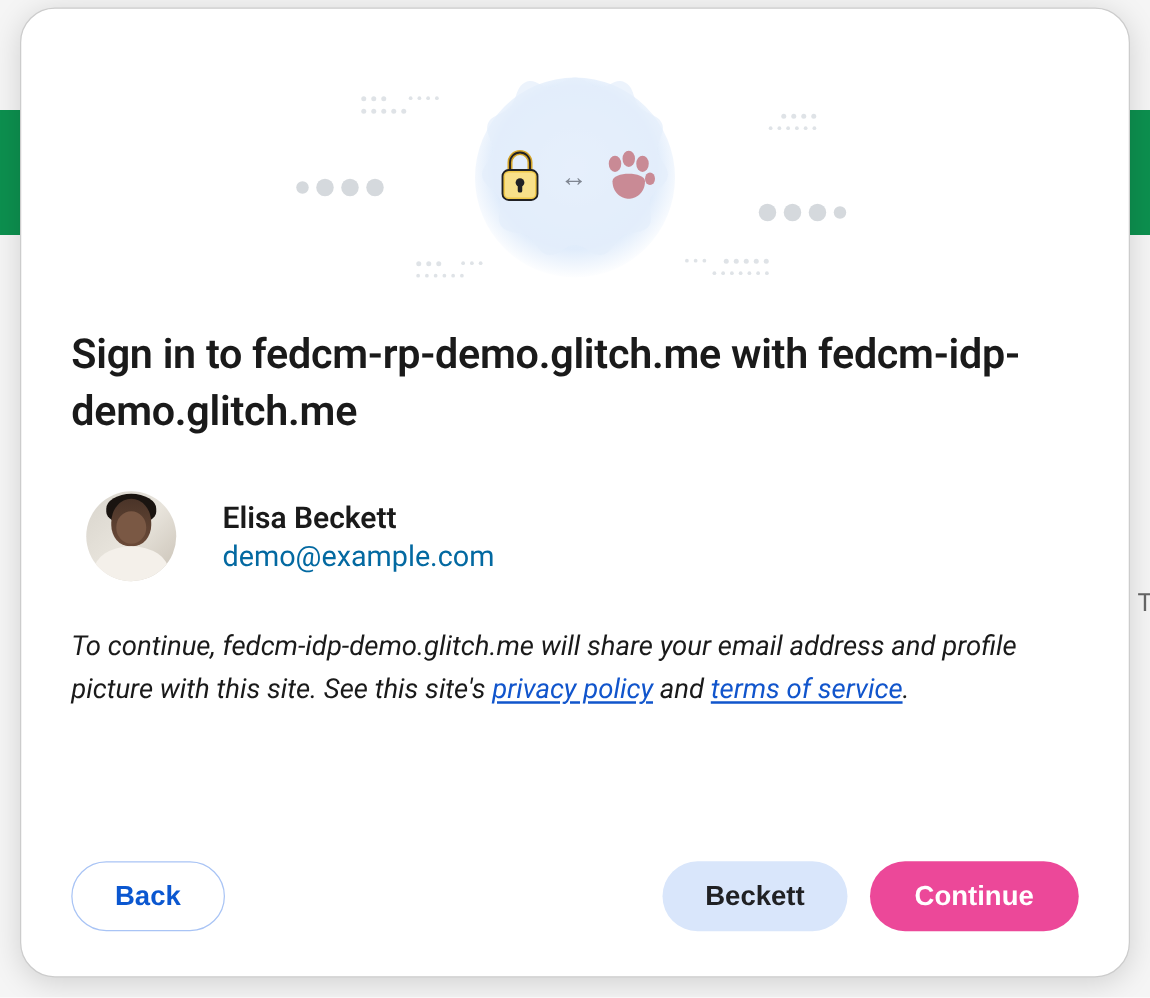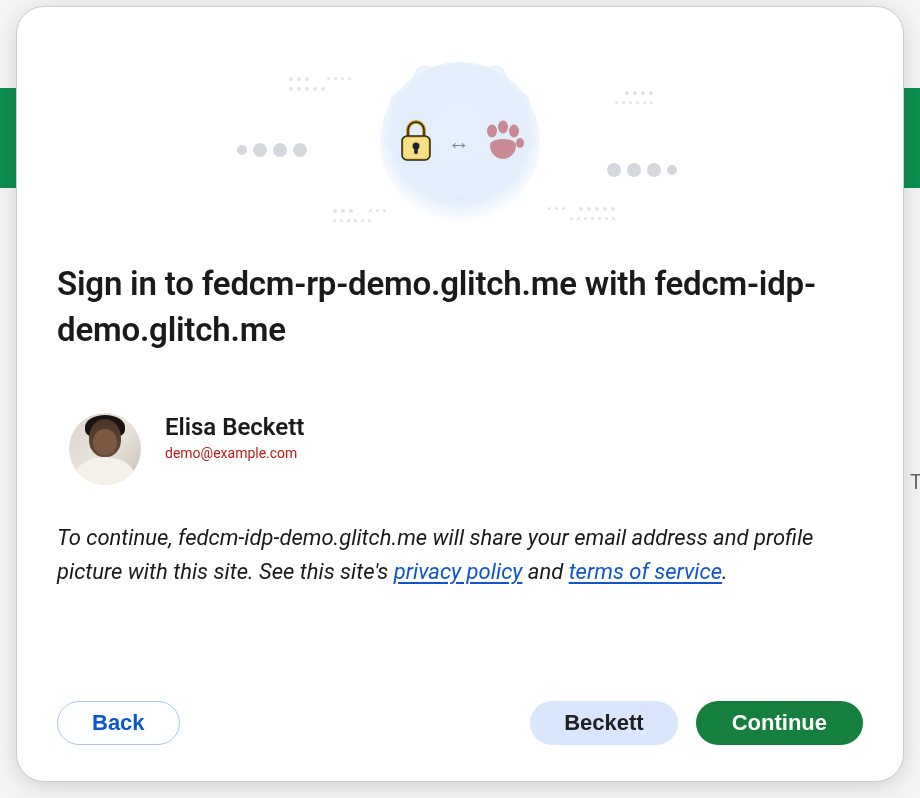--- a/index.html
+++ b/index.html
@@ -66,37 +66,37 @@
   .title {
     font-size: 33px;
     font-weight: 600;
     line-height: 1.4;
     color: #1a1a1a;
     margin-top: 24px;
     letter-spacing: -0.2px;
   }
 
   .account-row {
-    display:flex; gap:24px;
-    margin-top: 60px;
+    display:flex; align-items:center; gap:37px;
+    margin-top: 40px;
     margin-left: 12px;
   }
   .avatar {
     width: 72px; height: 72px; border-radius:50%;
     background: linear-gradient(135deg,#d8d4cc 0%, #e8e4dc 50%, #c8c0b4 100%);
     position:relative; overflow:hidden;
     flex-shrink:0;
   }
   .avatar .head { position:absolute; width:32px; height:38px; border-radius:50% 50% 45% 45%; background: linear-gradient(180deg,#4a3428 0%, #6b4a38 100%); top:6px; left:20px;}
   .avatar .face { position:absolute; width:24px; height:26px; border-radius:50%; background:#7a5844; top:16px; left:24px;}
   .avatar .body { position:absolute; width:60px; height:40px; border-radius:50% 50% 0 0; background:#f4f0ea; bottom:-12px; left:6px;}
   .avatar .hair { position:absolute; width:40px; height:24px; border-radius:50% 50% 40% 40%; background:#1a1410; top:2px; left:16px;}
 
   .account-text .name { font-size:24px; font-weight:600; color:#1a1a1a; }
-  .account-text .email { font-size:14px; color:#b91c1c; margin-top:4px;}
+  .account-text .email { font-size:23px; color:#0369a1; margin-top:4px;}
 
   .disclosure {
     font-size:22px;
     line-height:1.55;
     color:#1a1a1a;
     margin-top: 36px;
     font-style: italic;
   }
   .disclosure a {
     color:#1155cc;
@@ -105,21 +105,21 @@
     cursor:pointer;
   }
 
   .buttons {
     margin-top:auto;
     display:flex;
     align-items:center;
     padding-top: 30px;
   }
   .btn {
-    height: 44px;
+    height: 56px;
     border-radius: 28px;
     font-size: 22px;
     font-weight: 600;
     display:inline-flex;
     align-items:center;
     justify-content:center;
     cursor:pointer;
     border:none;
     padding: 0 32px;
     margin-top: 32px;
@@ -131,21 +131,21 @@
     padding: 0 34px;
   }
   .spacer { flex:1; }
   .btn-cancel {
     background:#d9e6fb;
     color:#202124;
     margin-right: 18px;
     padding: 0 34px;
   }
   .btn-continue {
-    background:#15803d;
+    background:#ec4899;
     color:#fff;
     padding: 4px 36px;
   }
 </style>
 </head>
 <body>
 
 <div class="bg-green"></div>
 
 <div class="bg-right">T</div>

